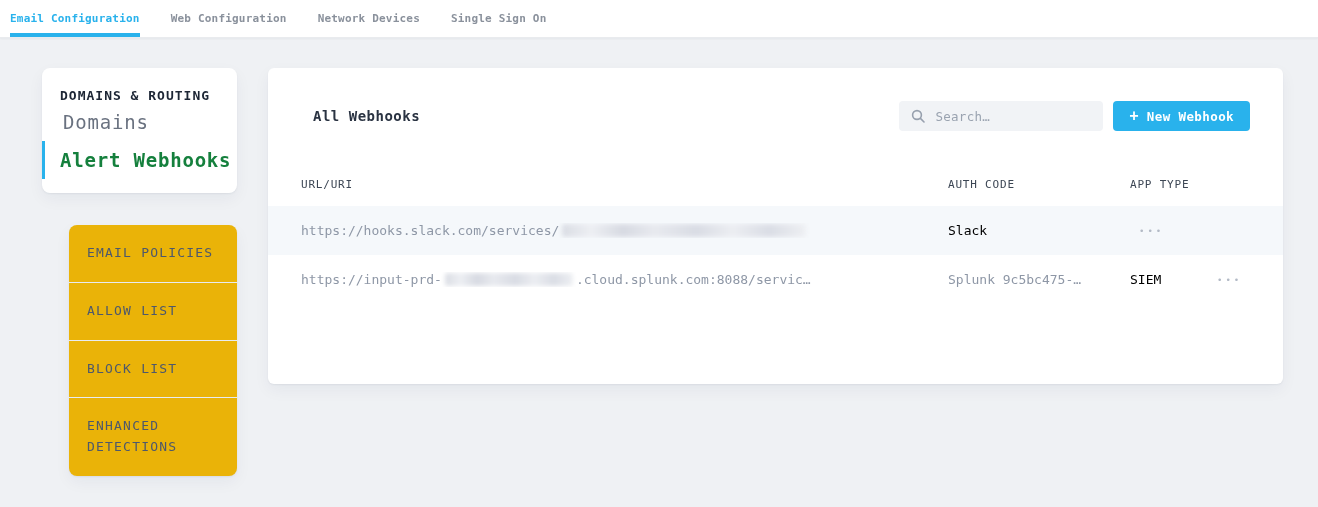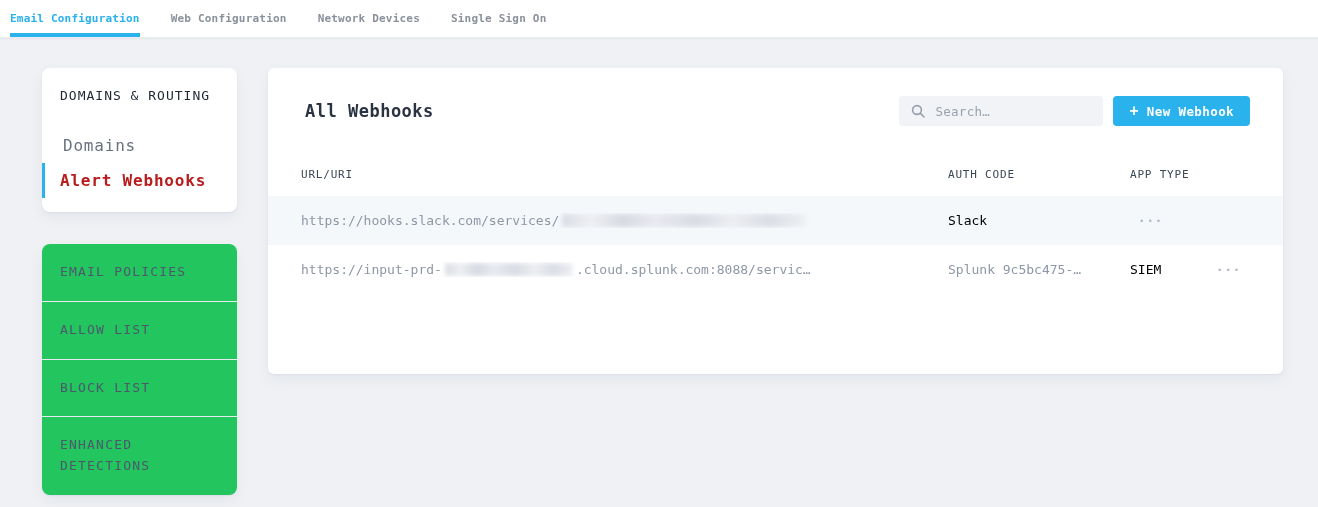--- a/index.html
+++ b/index.html
@@ -33,45 +33,45 @@
   .page { display:flex; align-items:flex-start; gap:31px; padding:30px 35px 0 42px; }
   .card {
     background:#fff; border-radius:8px;
     box-shadow:0 1px 2px rgba(25,39,70,.06), 0 6px 16px rgba(25,39,70,.05);
   }
 
   
   .sidebar { width:195px; flex:0 0 195px; }
   .routing-card { padding:20px 0 14px; }
   .routing-heading {
-    padding:0 18px; margin-bottom:25px;
-    font-size:13px; font-weight:400; letter-spacing:1px;
+    padding:0 18px; margin-bottom:0;
+    font-size:13px; font-weight:700; letter-spacing:1px;
     color:#1d2635; white-space:nowrap;
   }
   .nav-item {
     padding:8px 18px 8px 18px;
-    font-size:16px; letter-spacing:.8px;
+    font-size:19px; letter-spacing:.8px;
     color:#6a7280;
     border-left:3px solid transparent;
     cursor:pointer; white-space:nowrap;
   }
-  .nav-item.active { color:#b91c1c; font-weight:700; border-left-color:#29b2ec; padding-left:15px; }
+  .nav-item.active { color:#15803d; font-weight:700; border-left-color:#29b2ec; padding-left:15px; }
 
-  .sections-card { margin-top:32px; background:#22c55e; overflow:hidden; }
+  .sections-card { margin-top:32px; background:#eab308; overflow:hidden;margin-left:27px; }
   .section-cell {
     padding:18px; font-size:13px; letter-spacing:1.2px;
     color:#4d586c; line-height:1.6;
     border-bottom:1px solid #e8ecf1; cursor:pointer;
   }
   .section-cell:last-child { border-bottom:none; }
 
   
   .main-card { flex:1 1 auto; border-radius:6px; padding-bottom:80px; }
   .panel-header { display:flex; justify-content:space-between; align-items:center; padding:28px 33px 26px; }
-  .panel-title { margin:4px; font-size:17px; font-weight:700; letter-spacing:.5px; color:#2a3342; }
+  .panel-title { margin:12px; font-size:14px; font-weight:700; letter-spacing:.5px; color:#2a3342; }
   .controls { display:flex; gap:10px; }
   .search-box {
     width:204px; height:30px; background:#f1f3f6; border-radius:4px;
     display:flex; align-items:center; padding:0 12px;
   }
   .search-box svg { flex:0 0 auto; margin-right:8px; }
   .search-box input {
     width:100%; background:transparent; border:none; outline:none;
     font-family:inherit; font-size:12.5px; color:#5d6673; letter-spacing:.3px;
   }

